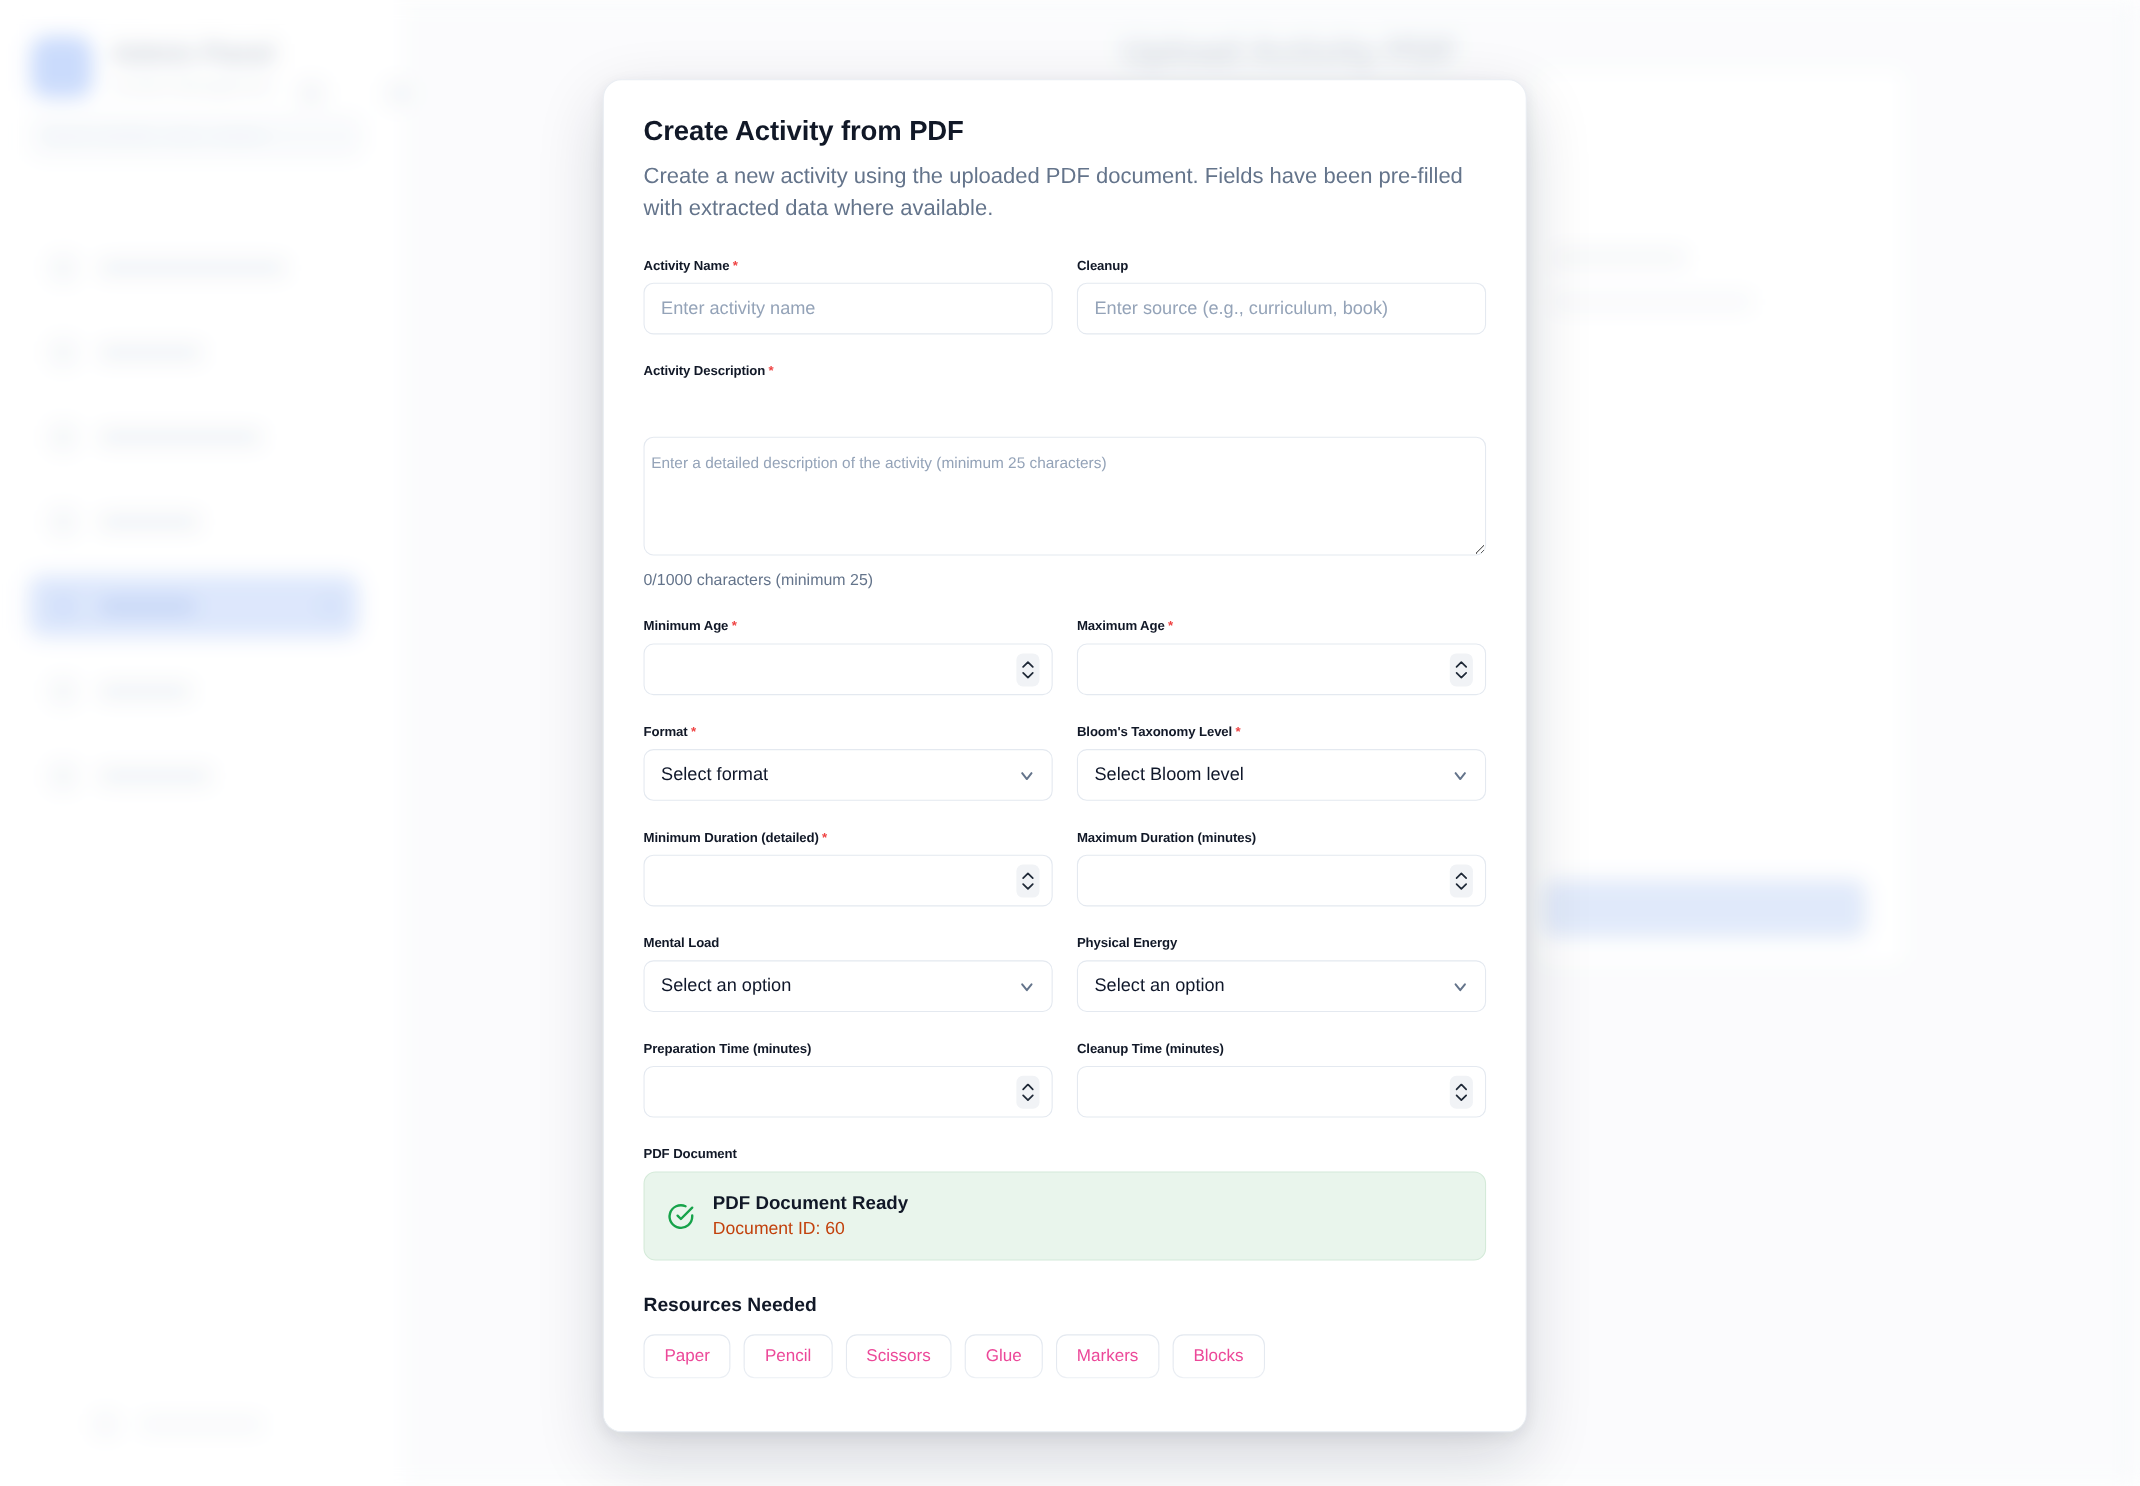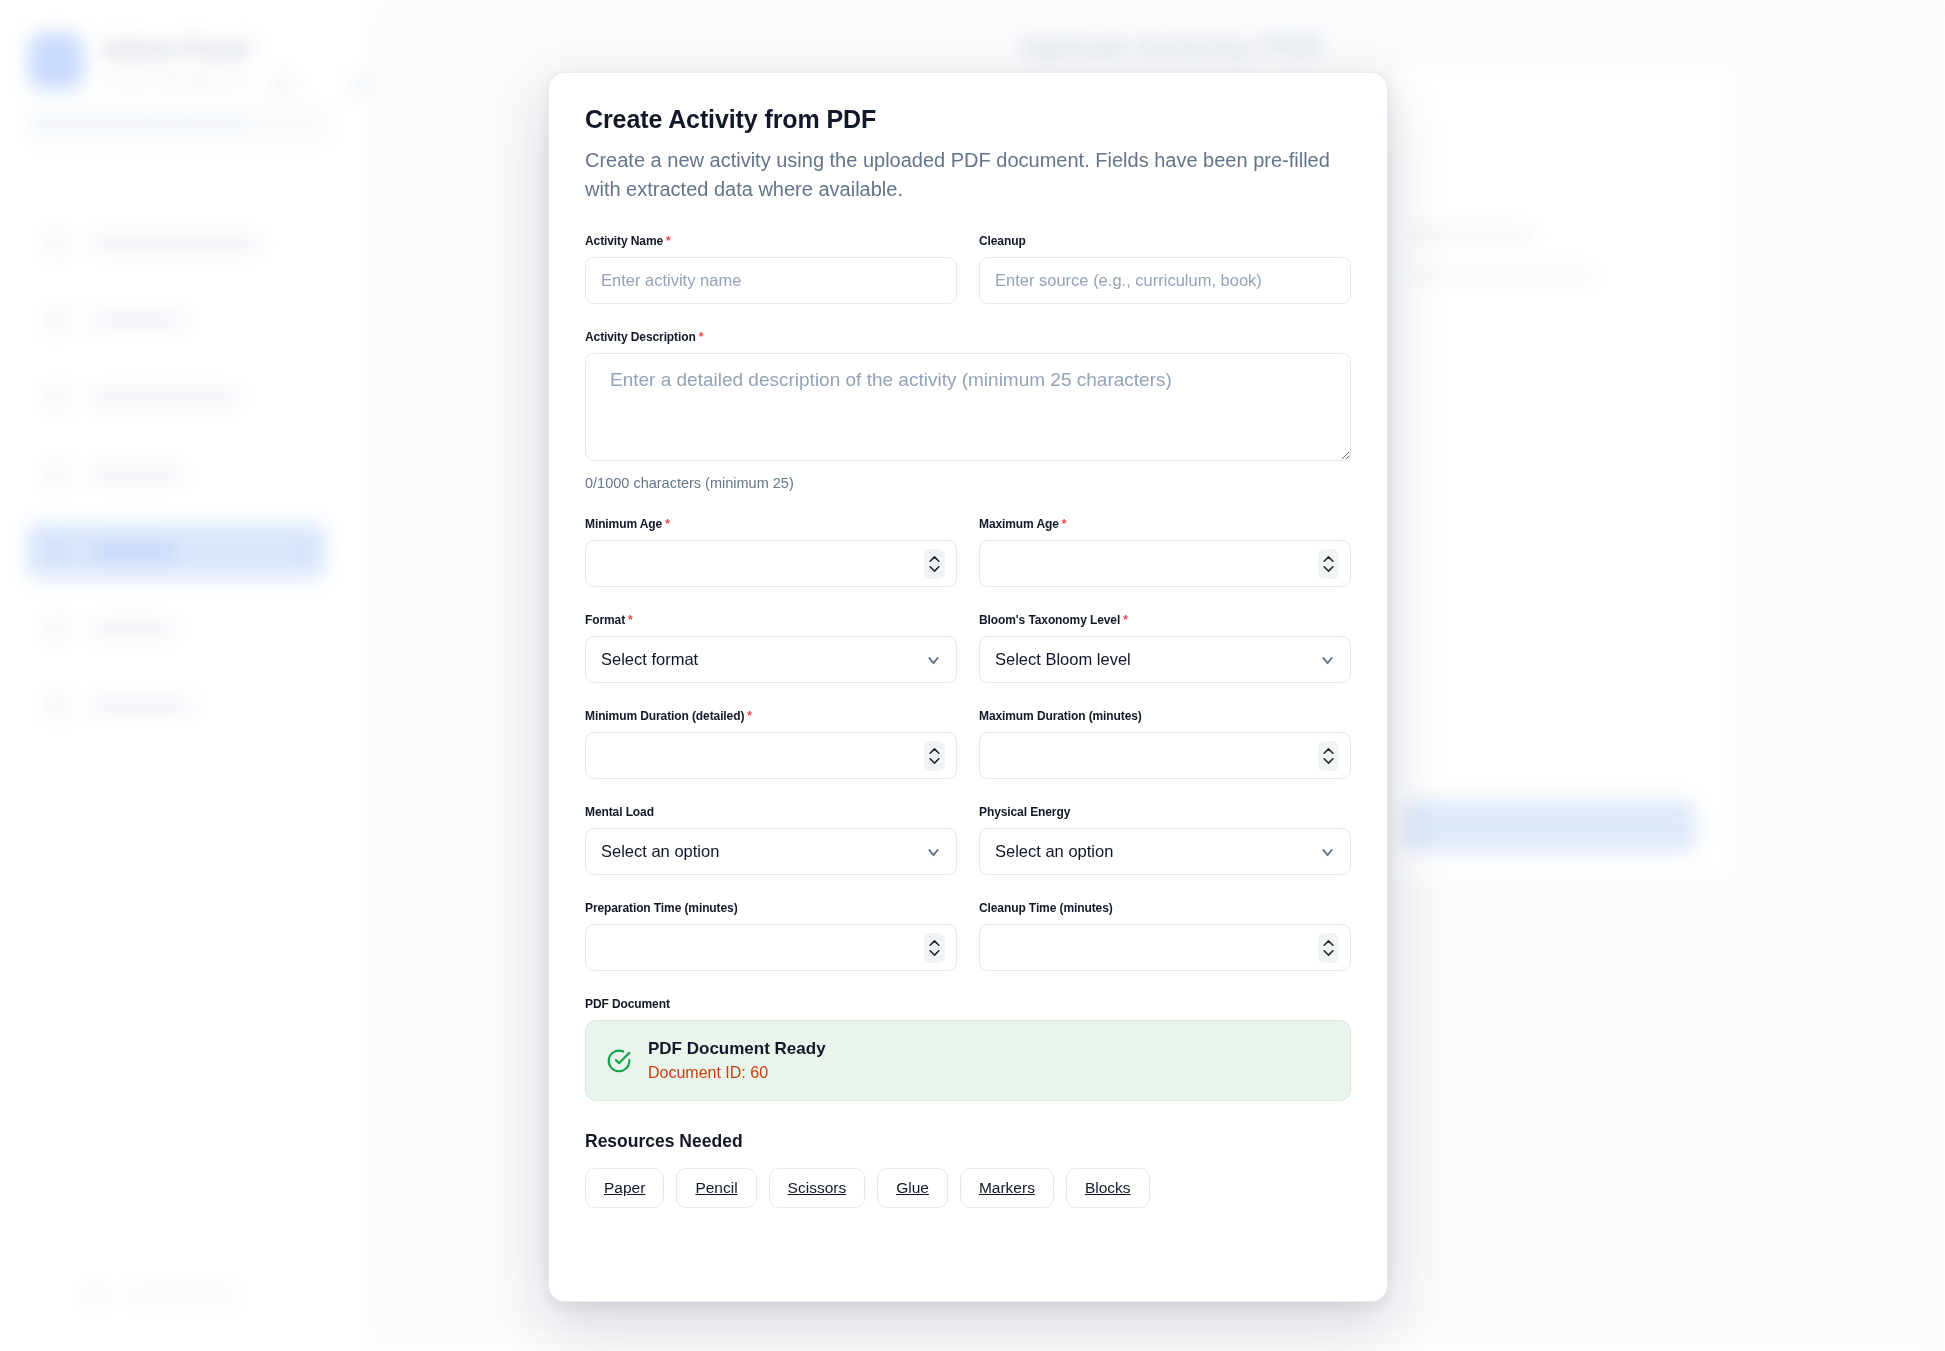--- a/index.html
+++ b/index.html
@@ -116,22 +116,22 @@
     border: 1px solid #e4e9f0; border-radius: 9px;
     background: #ffffff;
     font-family: "Liberation Sans", sans-serif;
     font-size: 16.5px; color: #0f172a;
     padding: 0 15px;
     outline: none;
   }
   .ctl::placeholder { color: #94a3b8; }
 
   textarea.ctl {
-    height: 108px; padding: 13px 24px; resize: vertical;
-    line-height: 1.4; font-size: 19px;
+    height: 108px; padding: 13px 6px; resize: vertical;
+    line-height: 1.4; font-size: 14px; margin-top: 44px;
   }
 
   .helper { font-size: 14.5px; color: #64748b; margin-top: 10px; }
 
   
   .numwrap { position: relative; }
   .numwrap .ctl { padding-right: 46px; }
   .stepper {
     position: absolute; right: 12px; top: 50%; transform: translateY(-50%);
     width: 21px; height: 30px; border-radius: 6px; background: #f1f3f6;
@@ -162,24 +162,23 @@
   .pdf-s { font-size: 16px; color: #c2410c; }
 
   .section-title {
     font-size: 17.5px; font-weight: 700; color: #111827;
     margin-top: 30px; margin-bottom: 16px;
   }
   .chips { display: flex; flex-wrap: wrap; gap: 12px; }
   .chip {
     height: 40px; padding: 17px 18px;
     border: 1px solid #e4e9f0; border-radius: 10px;
-    background: #ffffff; font-size: 15.5px; color: #0f172a;
+    background: #ffffff; font-size: 15.5px; color: #ec4899;
     display: flex; align-items: center; cursor: pointer;
     font-family: "Liberation Sans", sans-serif;
-    text-decoration: underline;
   }
 
   
   #modal-fade {
     position: absolute; left: 0; right: 0; bottom: 0; height: 62px;
     background: linear-gradient(to bottom, rgba(255,255,255,0) 0%, #ffffff 70%);
     pointer-events: none;
   }
 </style>
 </head>

